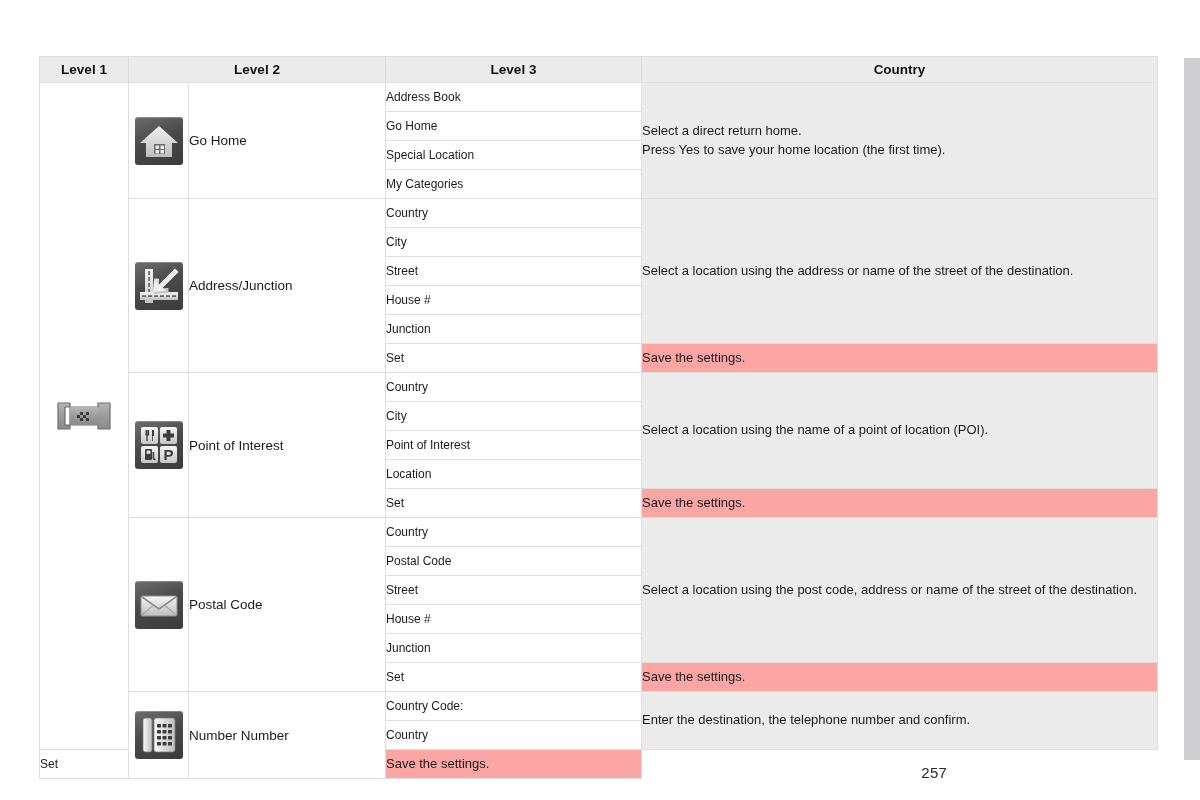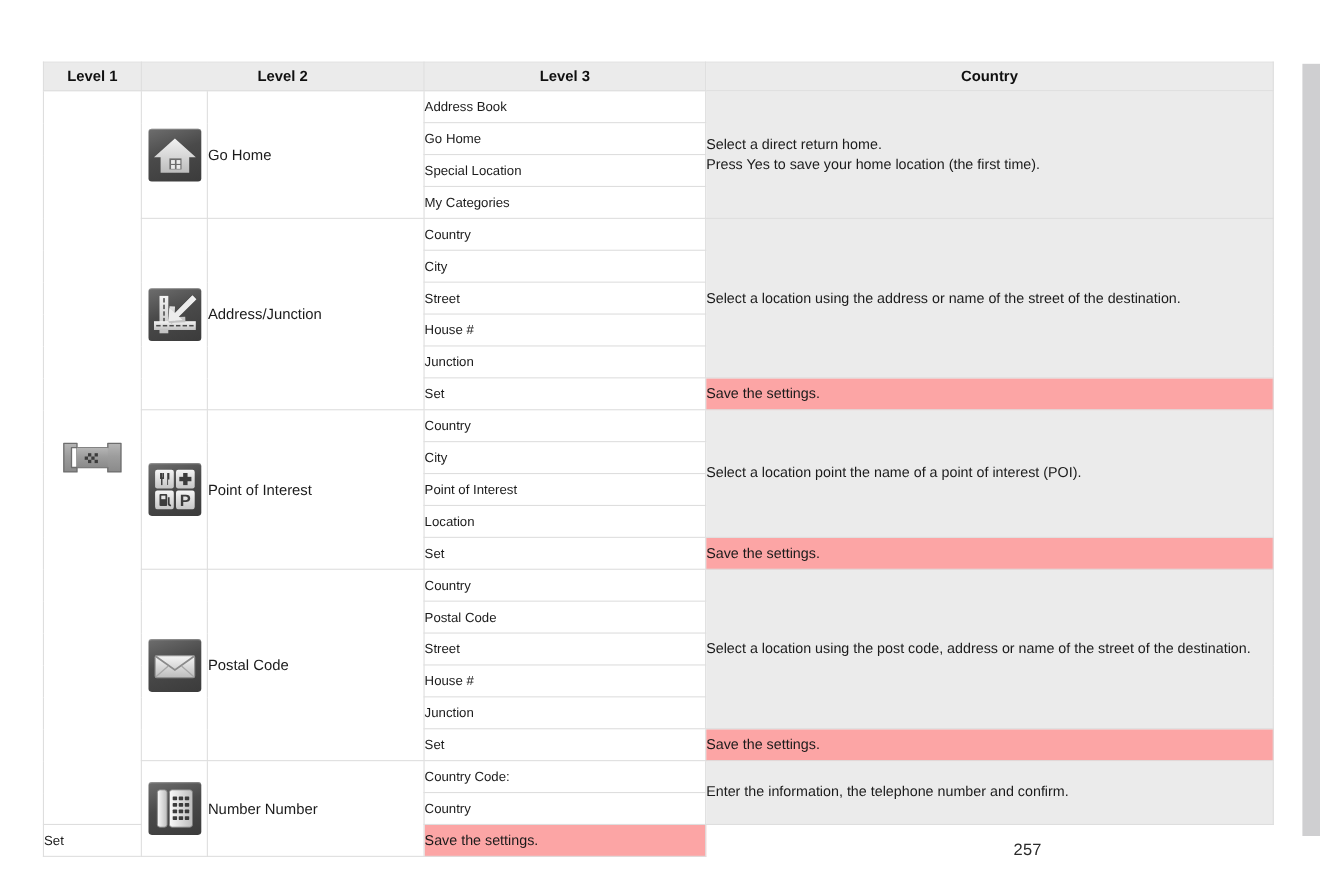--- a/index.html
+++ b/index.html
@@ -322,21 +322,21 @@
                 <path d="M17.6 31 h1.6 v5.6 a1.2 1.2 0 0 0 1.3 1.2 v1.4 a2.6 2.6 0 0 1 -2.9 -2.6 z"></path>
               </g>
 
               <text x="33.5" y="39" font-family="'Liberation Sans', sans-serif" font-size="15" font-weight="bold" fill="#3d3d3d" text-anchor="middle">P</text>
             </svg>
           </span>
         </td>
         <td class="l2-cell" rowspan="5">Point of Interest</td>
         <td class="l3-cell">Country</td>
         <td class="cm-cell" rowspan="4">
-          <span class="cm-line">Select a location point the name of a point of interest (POI).</span>
+          <span class="cm-line">Select a location using the name of a point of location (POI).</span>
         </td>
       </tr>
       <tr>
         <td class="l3-cell">City</td>
       </tr>
       <tr>
         <td class="l3-cell">Point of Interest</td>
       </tr>
       <tr>
         <td class="l3-cell">Location</td>
@@ -412,21 +412,21 @@
                 <rect x="22" y="31" width="4" height="3.4" rx="0.6"></rect>
                 <rect x="27.5" y="31" width="4" height="3.4" rx="0.6"></rect>
                 <rect x="33" y="31" width="4" height="3.4" rx="0.6"></rect>
               </g>
             </svg>
           </span>
         </td>
         <td class="l2-cell" rowspan="3">Number Number</td>
         <td class="l3-cell">Country Code:</td>
         <td class="cm-cell" rowspan="2">
-          <span class="cm-line">Enter the information, the telephone number and confirm.</span>
+          <span class="cm-line">Enter the destination, the telephone number and confirm.</span>
         </td>
       </tr>
       <tr>
         <td class="l3-cell">Country</td>
       </tr>
       <tr>
         <td class="l3-cell">Set</td>
         <td class="cm-cell set-row">Save the settings.</td>
       </tr>
 

